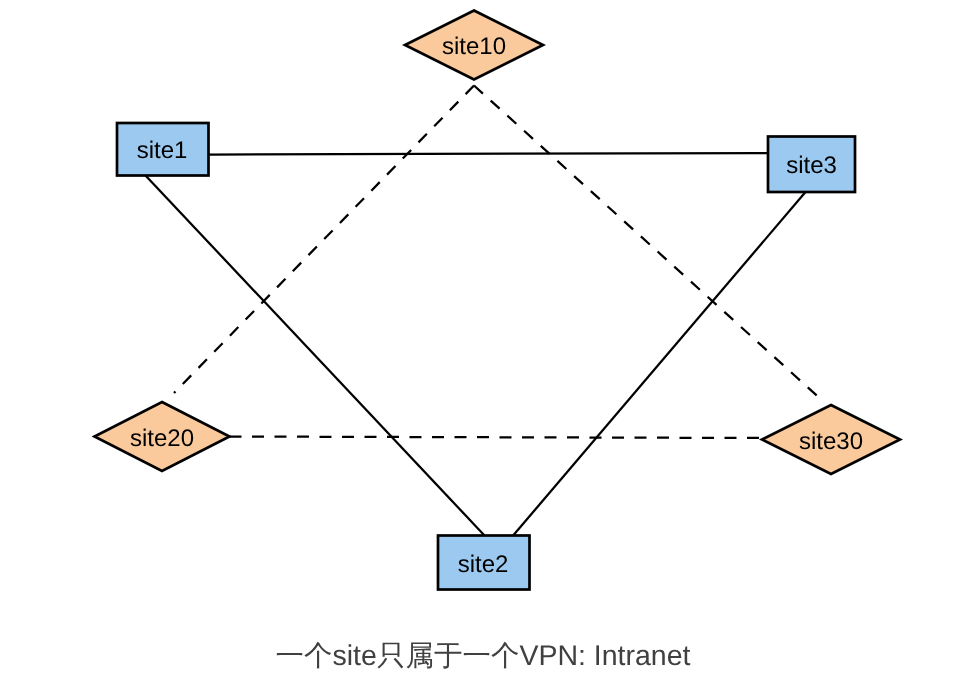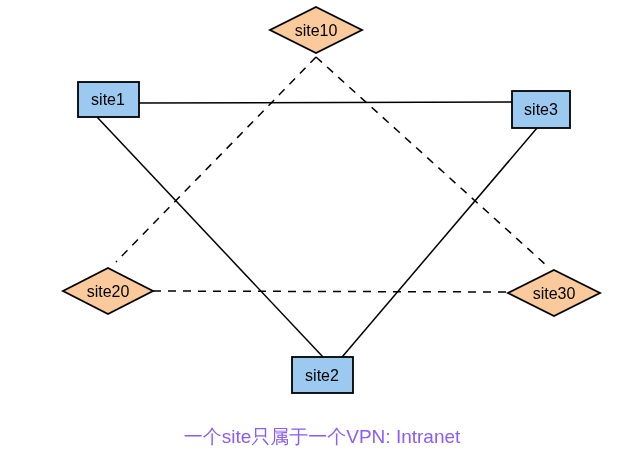--- a/index.html
+++ b/index.html
@@ -25,21 +25,21 @@
     font-size: 16px;
     fill: #000000;
   }
   .caption {
     position: absolute;
     left: 0;
     top: 424px;
     width: 644px;
     text-align: center;
     font-size: 19px;
-    color: #8b5cf6;
+    color: #404040;
   }
 </style>
 </head>
 <body>
 
 <div class="canvas">
   <svg class="diagram" width="644" height="454" viewBox="0 0 644 454">
 
     <line x1="139" y1="103" x2="512" y2="102" stroke="#000000" stroke-width="1.5"></line>
     <line x1="97" y1="117" x2="323" y2="357" stroke="#000000" stroke-width="1.5"></line>

